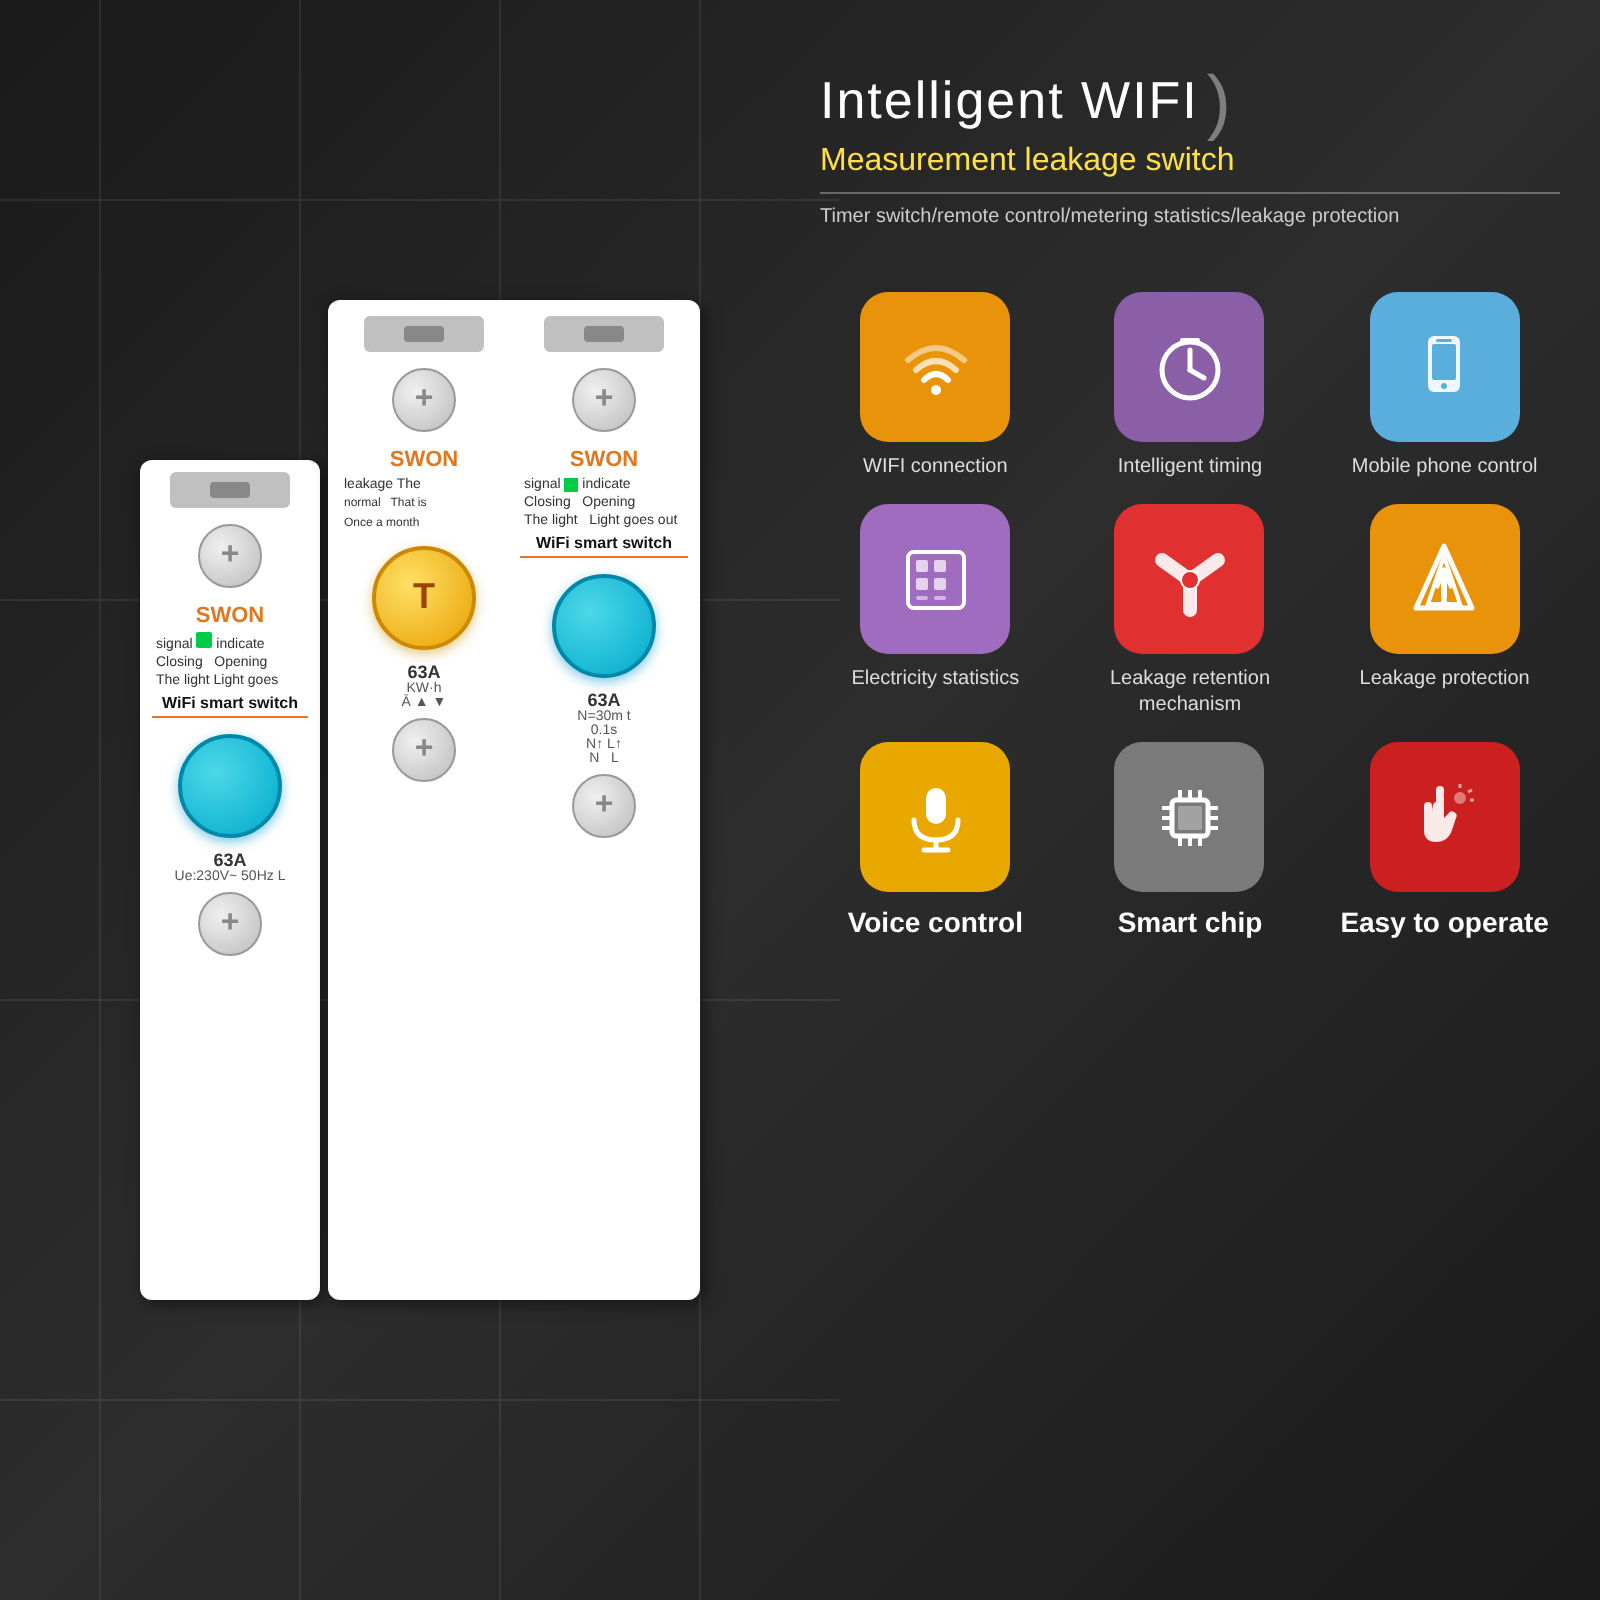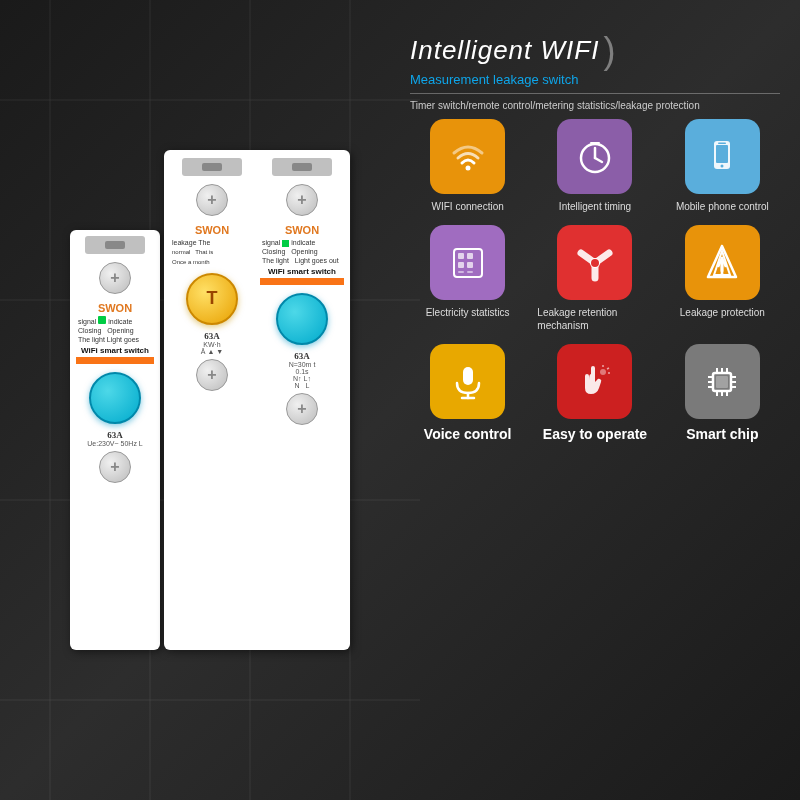--- a/index.html
+++ b/index.html
@@ -160,36 +160,35 @@
       font-size: 18px;
       font-weight: bold;
       color: #994400;
     }
 
     .rating-text {
       font-size: 9px;
       color: #333;
       text-align: right;
       font-weight: bold;
-      font-family: Liberation Serif, serif;
     }
 
     .small-text {
       font-size: 7px;
       color: #555;
       text-align: center;
     }
 
     .title-block {
       font-size: 8px;
       font-weight: bold;
       color: #111;
       text-align: center;
       margin: 2px 0;
-      border-bottom: 7px solid #f97316;
+      border-bottom: 1px solid #f97316;
       width: 100%;
       padding-bottom: 2px;
     }
 
     
     .features-area {
       position: absolute;
       right: 0;
       top: 0;
       width: 400px;
@@ -199,41 +198,40 @@
 
     .main-title {
       font-size: 26px;
       color: white;
       font-weight: 300;
       letter-spacing: 1px;
       line-height: 1.2;
     }
 
     .main-title span {
-      font-style: italic;
     }
 
     .sub-title {
-      font-size: 13px;
-      color: #0ea5e9;
+      font-size: 16px;
+      color: #fde047;
       font-weight: 400;
       margin-bottom: 2px;
     }
 
     .divider {
       width: 100%;
       height: 1px;
       background: rgba(255,255,255,0.3);
       margin: 6px 0;
     }
 
     .features-subtitle {
       font-size: 10px;
       color: #ccc;
-      margin-bottom: 8px;
+      margin-bottom: 32px;
     }
 
     
     .icon-grid {
       display: grid;
       grid-template-columns: repeat(3, 1fr);
       gap: 12px;
     }
 
     .icon-item {
@@ -258,21 +256,21 @@
     .icon-box.purple-light { background: #a06cc0; }
     .icon-box.red { background: #e03030; }
     .icon-box.yellow { background: #e8a800; }
     .icon-box.yellow-orange { background: #e8930a; }
     .icon-box.gray { background: #7a7a7a; }
     .icon-box.red-dark { background: #cc2020; }
 
     .icon-label {
       font-size: 10px;
       color: #ddd;
-      text-align: left;
+      text-align: center;
       line-height: 1.3;
     }
 
     .icon-label.large {
       font-size: 14px;
       color: white;
       font-weight: bold;
     }
 
     
@@ -482,53 +480,53 @@
           <rect x="17" y="7" width="10" height="18" rx="5" fill="white"></rect>
           <path d="M11 23 Q11 33 22 33 Q33 33 33 23" fill="none" stroke="white" stroke-width="2.5" stroke-linecap="round"></path>
           <line x1="22" y1="33" x2="22" y2="38" stroke="white" stroke-width="2.5" stroke-linecap="round"></line>
           <line x1="16" y1="38" x2="28" y2="38" stroke="white" stroke-width="2.5" stroke-linecap="round"></line>
         </svg>
       </div>
       <div class="icon-label large">Voice control</div>
     </div>
 
     <div class="icon-item">
+      <div class="icon-box gray">
+        <svg class="icon-svg" viewBox="0 0 44 44">
+          <rect x="13" y="13" width="18" height="18" rx="2" fill="none" stroke="white" stroke-width="2.5"></rect>
+          <rect x="16" y="16" width="12" height="12" rx="1" fill="white" opacity="0.3"></rect>
+
+          <line x1="8" y1="17" x2="13" y2="17" stroke="white" stroke-width="2"></line>
+          <line x1="8" y1="22" x2="13" y2="22" stroke="white" stroke-width="2"></line>
+          <line x1="8" y1="27" x2="13" y2="27" stroke="white" stroke-width="2"></line>
+
+          <line x1="31" y1="17" x2="36" y2="17" stroke="white" stroke-width="2"></line>
+          <line x1="31" y1="22" x2="36" y2="22" stroke="white" stroke-width="2"></line>
+          <line x1="31" y1="27" x2="36" y2="27" stroke="white" stroke-width="2"></line>
+
+          <line x1="17" y1="8" x2="17" y2="13" stroke="white" stroke-width="2"></line>
+          <line x1="22" y1="8" x2="22" y2="13" stroke="white" stroke-width="2"></line>
+          <line x1="27" y1="8" x2="27" y2="13" stroke="white" stroke-width="2"></line>
+
+          <line x1="17" y1="31" x2="17" y2="36" stroke="white" stroke-width="2"></line>
+          <line x1="22" y1="31" x2="22" y2="36" stroke="white" stroke-width="2"></line>
+          <line x1="27" y1="31" x2="27" y2="36" stroke="white" stroke-width="2"></line>
+        </svg>
+      </div>
+      <div class="icon-label large">Smart chip</div>
+    </div>
+
+    <div class="icon-item">
       <div class="icon-box red-dark">
         <svg class="icon-svg" viewBox="0 0 44 44">
 
           <path d="M18 8 Q18 6 20 6 Q22 6 22 8 L22 22 L24 20 Q25 18 27 19 Q29 20 28 22 L26 28 Q24 34 18 34 Q12 34 12 28 L12 16 Q12 14 14 14 Q16 14 16 16 L16 20 Q16 14 18 14 Z" fill="white" opacity="0.9"></path>
           <circle cx="30" cy="12" r="3" fill="white" opacity="0.4"></circle>
           <line x1="30" y1="7" x2="30" y2="5" stroke="white" stroke-width="1.5" opacity="0.6"></line>
           <line x1="34" y1="9" x2="36" y2="8" stroke="white" stroke-width="1.5" opacity="0.6"></line>
           <line x1="35" y1="13" x2="37" y2="13" stroke="white" stroke-width="1.5" opacity="0.6"></line>
         </svg>
       </div>
       <div class="icon-label large">Easy to operate</div>
     </div>
 
-    <div class="icon-item">
-      <div class="icon-box gray">
-        <svg class="icon-svg" viewBox="0 0 44 44">
-          <rect x="13" y="13" width="18" height="18" rx="2" fill="none" stroke="white" stroke-width="2.5"></rect>
-          <rect x="16" y="16" width="12" height="12" rx="1" fill="white" opacity="0.3"></rect>
-
-          <line x1="8" y1="17" x2="13" y2="17" stroke="white" stroke-width="2"></line>
-          <line x1="8" y1="22" x2="13" y2="22" stroke="white" stroke-width="2"></line>
-          <line x1="8" y1="27" x2="13" y2="27" stroke="white" stroke-width="2"></line>
-
-          <line x1="31" y1="17" x2="36" y2="17" stroke="white" stroke-width="2"></line>
-          <line x1="31" y1="22" x2="36" y2="22" stroke="white" stroke-width="2"></line>
-          <line x1="31" y1="27" x2="36" y2="27" stroke="white" stroke-width="2"></line>
-
-          <line x1="17" y1="8" x2="17" y2="13" stroke="white" stroke-width="2"></line>
-          <line x1="22" y1="8" x2="22" y2="13" stroke="white" stroke-width="2"></line>
-          <line x1="27" y1="8" x2="27" y2="13" stroke="white" stroke-width="2"></line>
-
-          <line x1="17" y1="31" x2="17" y2="36" stroke="white" stroke-width="2"></line>
-          <line x1="22" y1="31" x2="22" y2="36" stroke="white" stroke-width="2"></line>
-          <line x1="27" y1="31" x2="27" y2="36" stroke="white" stroke-width="2"></line>
-        </svg>
-      </div>
-      <div class="icon-label large">Smart chip</div>
-    </div>
-
   </div>
 </div>
 
 </body></html>

